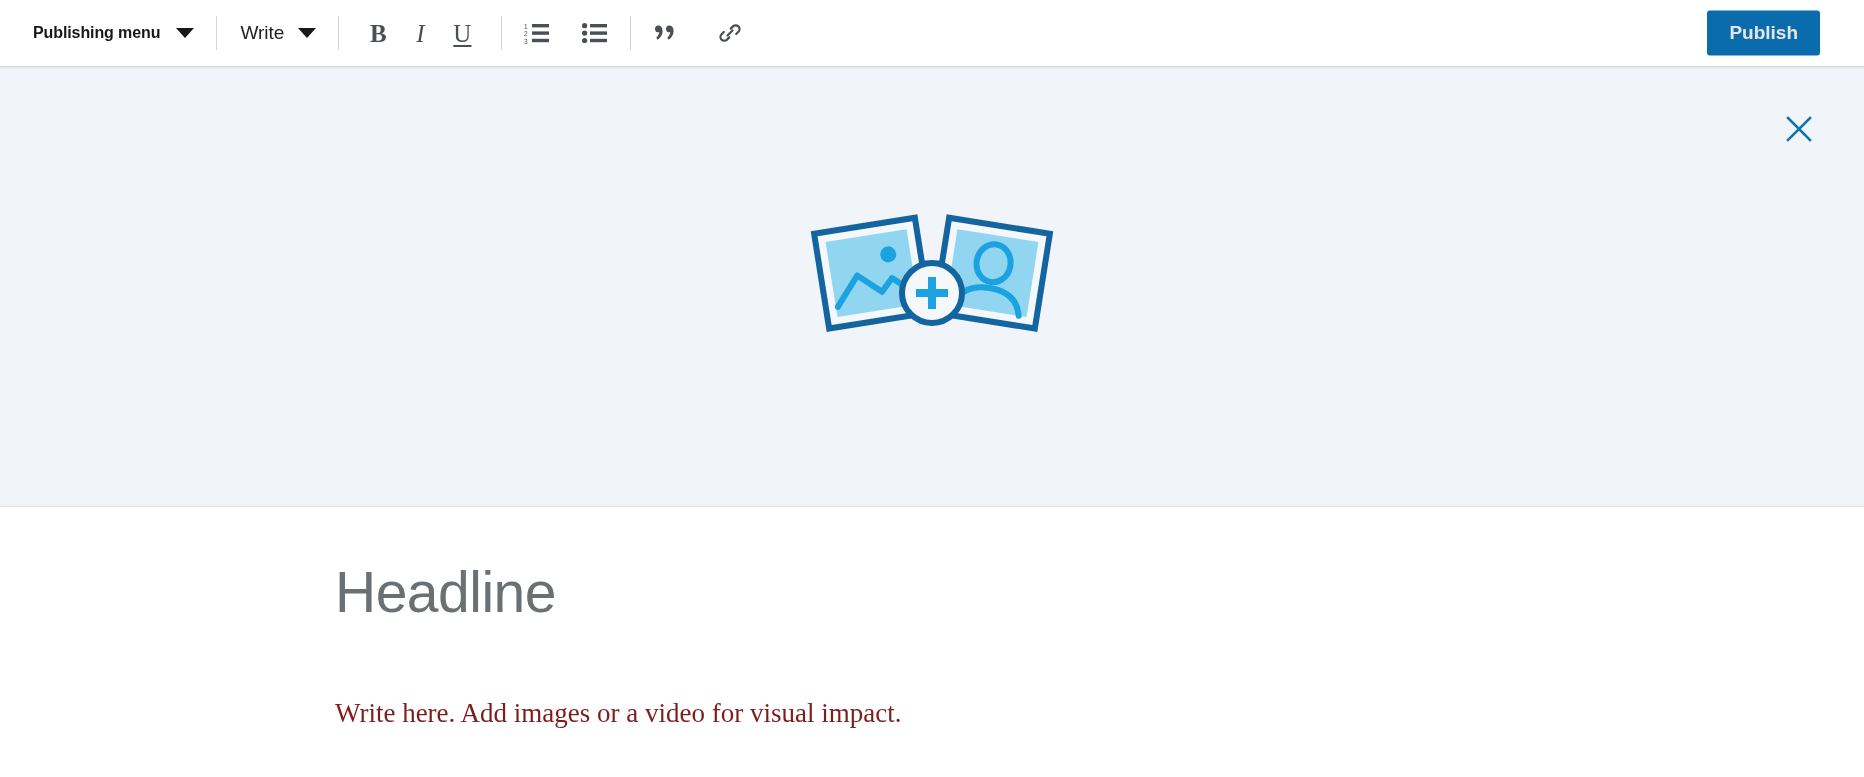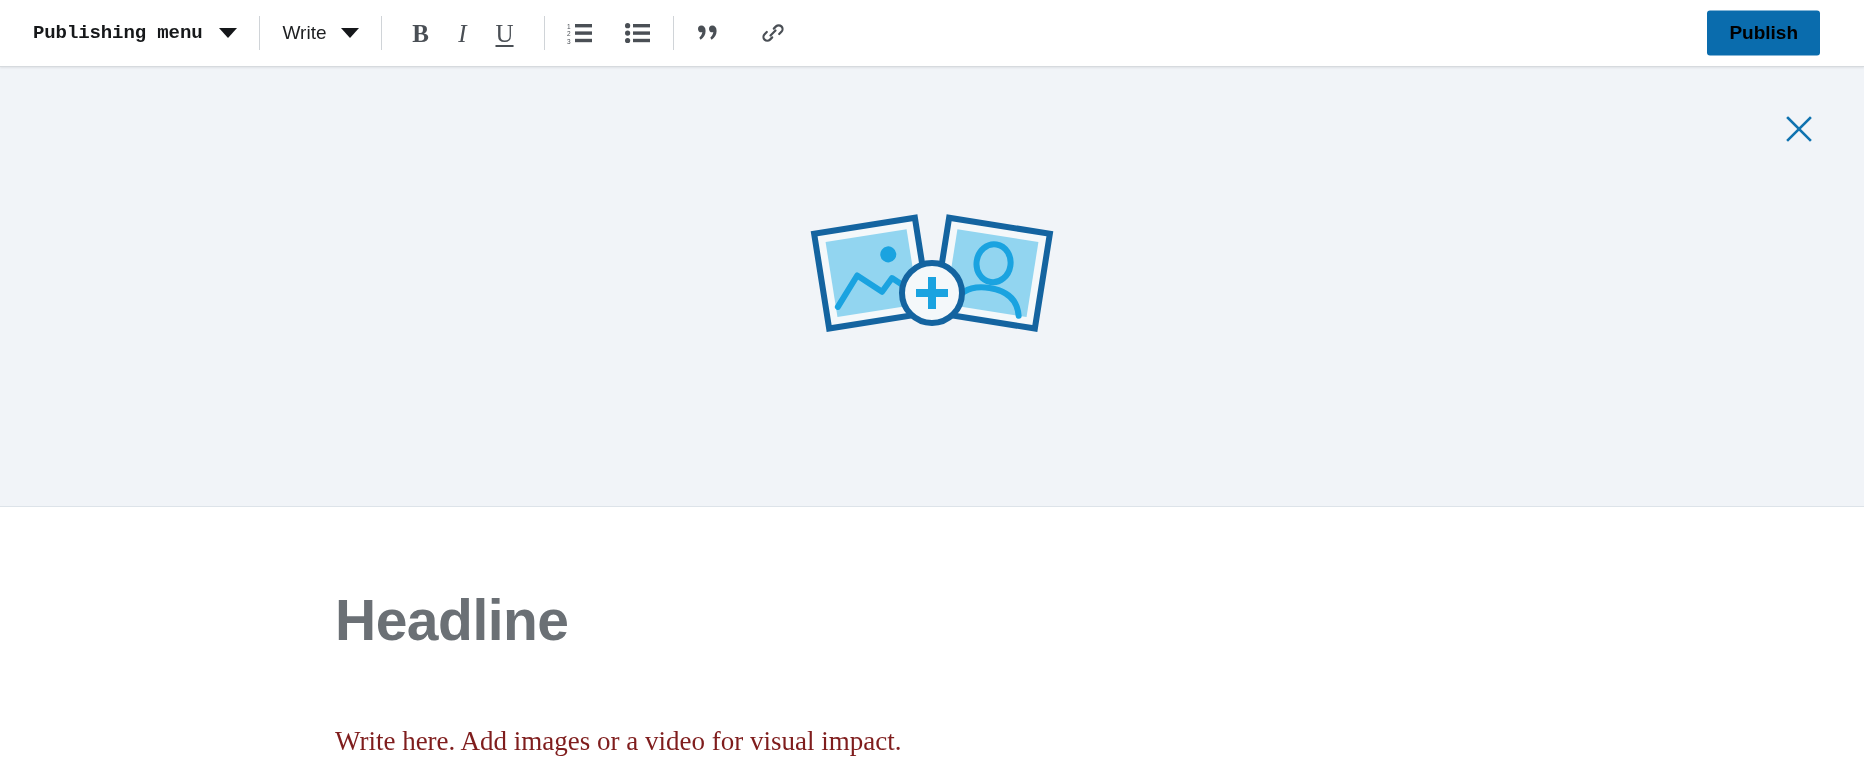--- a/index.html
+++ b/index.html
@@ -28,26 +28,25 @@
   .publishing-menu {
     display: flex;
     align-items: center;
     gap: 16px;
     padding-left: 33px;
     padding-right: 22px;
     height: 100%;
     cursor: pointer;
   }
   .publishing-menu .label {
-    font-size: 19px;
+    font-size: 16px;
     font-weight: bold;
     color: #16181a;
     letter-spacing: -0.1px;
     white-space: nowrap;
-    font-family: Liberation Mono, monospace;
   }
 
   .style-menu {
     display: flex;
     align-items: center;
     gap: 14px;
     padding-left: 23px;
     padding-right: 22px;
     height: 100%;
     cursor: pointer;
@@ -97,21 +96,21 @@
 
   .list-group { display: flex; align-items: center; padding: 0 14px; gap: 16px; }
   .quote-group { display: flex; align-items: center; padding: 0 16px; gap: 20px; }
 
   .publish-btn {
     position: absolute;
     right: 44px;
     top: 50%;
     transform: translateY(-50%);
     background: #0a6cad;
-    color: #000000;
+    color: #e5e5e5;
     font-size: 19px;
     font-weight: bold;
     border: none;
     border-radius: 3px;
     padding: 11px 22px;
     cursor: pointer;
     font-family: "Liberation Sans", sans-serif;
     line-height: 1.2;
   }
 
@@ -147,24 +146,24 @@
   }
 
   
   .article {
     padding-left: 335px;
     padding-top: 0;
     background: #ffffff;
   }
   .headline {
     font-size: 57px;
-    font-weight: bold;
+    font-weight: normal;
     color: #6b7075;
     letter-spacing: -0.5px;
-    margin-top: 82px;
+    margin-top: 54px;
     line-height: 1.1;
     cursor: text;
   }
   .body-text {
     font-family: "Liberation Serif", serif;
     font-size: 27px;
     color: #7f1d1d;
     margin-top: 71px;
     line-height: 1.4;
     cursor: text;

